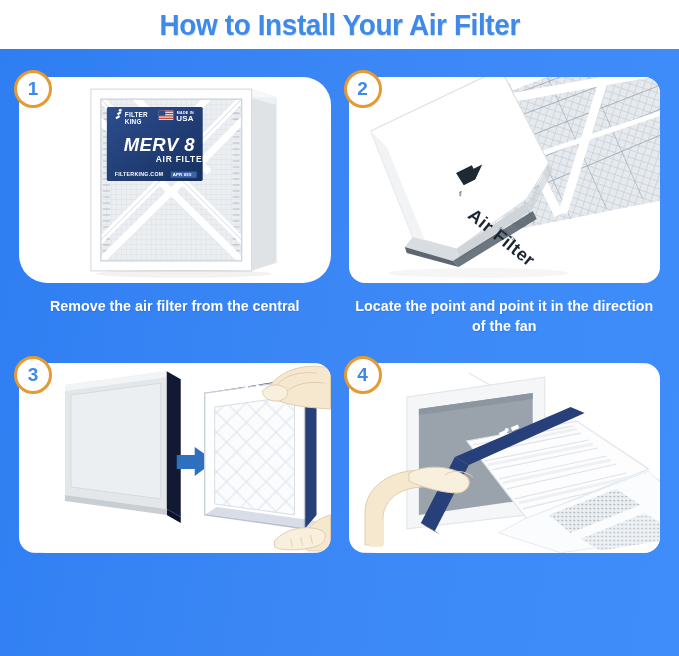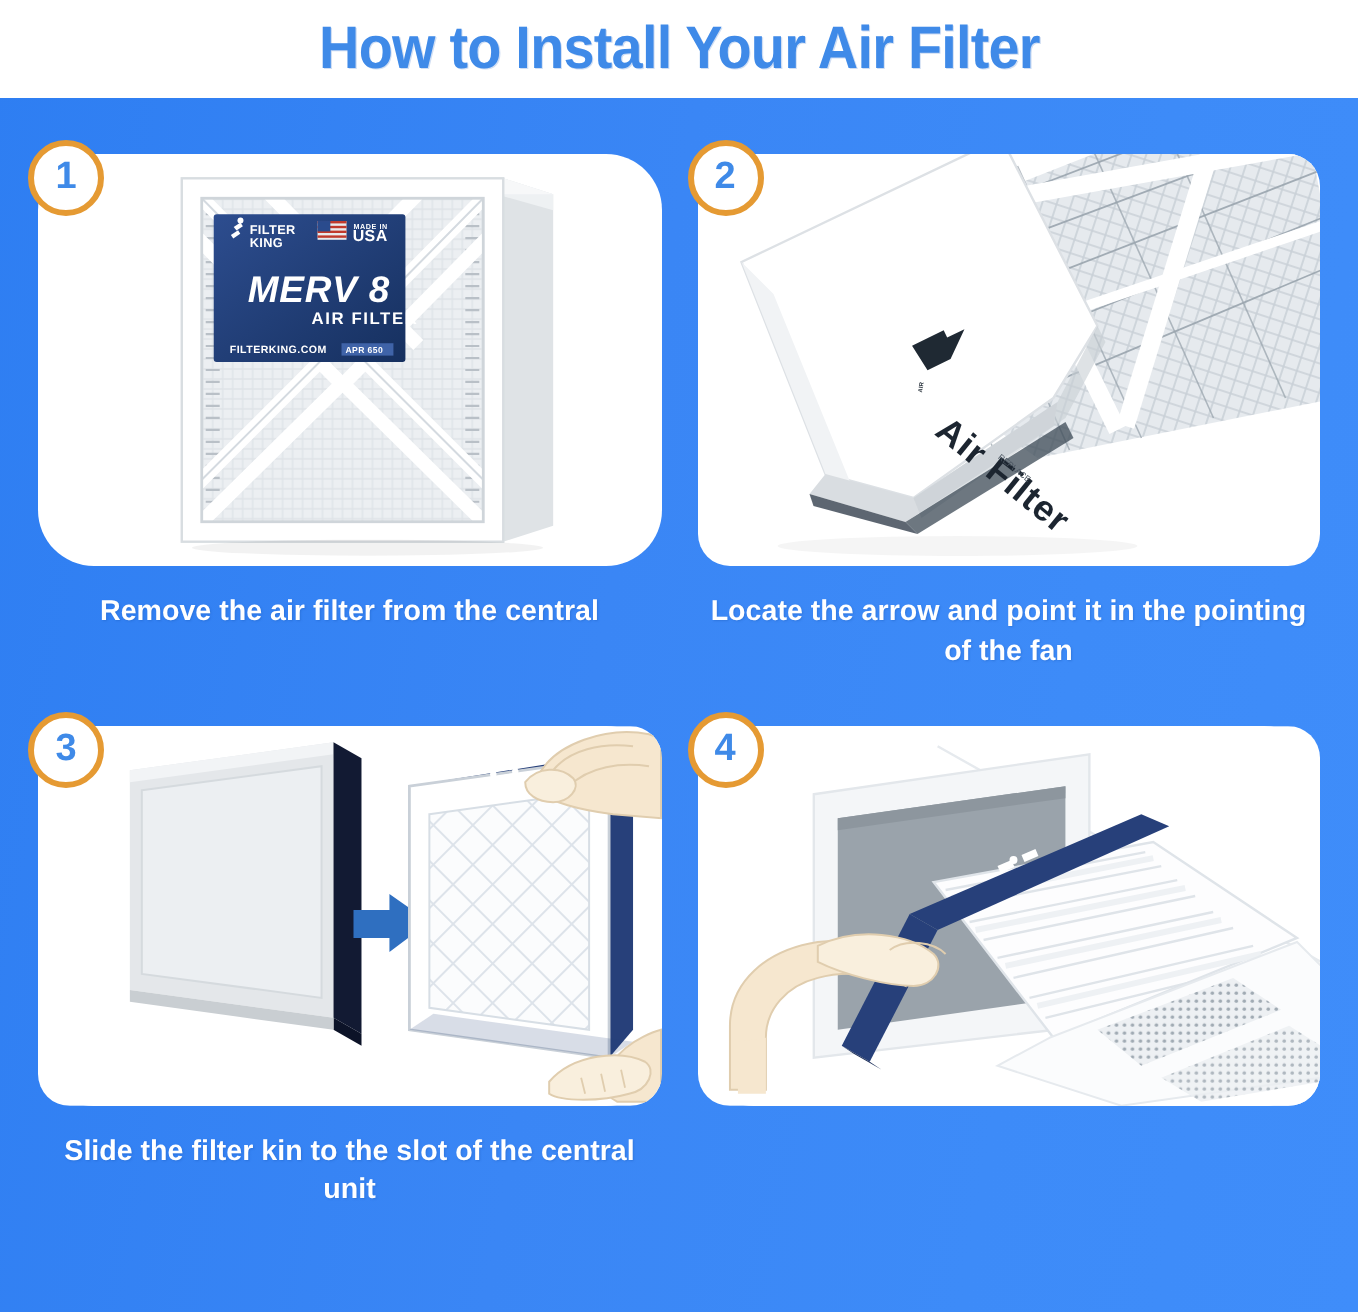--- a/index.html
+++ b/index.html
@@ -237,21 +237,21 @@
               <text x="-24" y="-2" font-family="Liberation Sans, sans-serif" font-size="3" font-weight="bold" fill="#1f2933" transform="rotate(-55)">AIR</text>
             </g>
 
             <text x="118" y="140" font-family="Liberation Sans, sans-serif" font-size="18" font-weight="bold" fill="#1c2530" transform="rotate(39 118 140)" letter-spacing="0.6">Air Filter</text>
             <text x="150" y="152" font-family="Liberation Sans, sans-serif" font-size="4.2" fill="#4a5560" transform="rotate(39 150 152)">REPLACE</text>
 
             <ellipse cx="130" cy="196" rx="90" ry="5" fill="#000" opacity="0.04"></ellipse>
           </svg>
         </div>
       </div>
-      <div class="caption">Locate the arrow and point it in the pointing of the fan</div>
+      <div class="caption">Locate the point and point it in the direction of the fan</div>
       <div class="badge">2</div>
     </div>
 
     <div class="step row2">
       <div class="card">
         <div class="art">
           <svg viewBox="0 0 312 190" preserveAspectRatio="xMidYMid meet" aria-hidden="true">
             <defs>
               <pattern id="quilt" width="14" height="14" patternUnits="userSpaceOnUse" patternTransform="rotate(45)">
                 <rect width="14" height="14" fill="#fbfcfd"></rect>
@@ -308,21 +308,20 @@
               <path d="M256 178 C268 164, 292 162, 304 168 C310 172, 306 182, 296 184 C282 188, 262 188, 256 184 Z" fill="#f9efdd" stroke="#e0cdae" stroke-width="1"></path>
               <g stroke="#e0cdae" stroke-width="0.9" fill="none">
                 <path d="M272 176 L274 184"></path>
                 <path d="M282 174 L284 183"></path>
                 <path d="M292 172 L294 181"></path>
               </g>
             </g>
           </svg>
         </div>
       </div>
-      <div class="caption">Slide the filter kin to the slot of the central unit</div>
       <div class="badge">3</div>
     </div>
 
     <div class="step row2">
       <div class="card">
         <div class="art">
           <svg viewBox="0 0 312 190" preserveAspectRatio="xMidYMid meet" aria-hidden="true">
             <defs>
               <pattern id="perf" width="4" height="4" patternUnits="userSpaceOnUse">
                 <rect width="4" height="4" fill="#eceff2"></rect>

